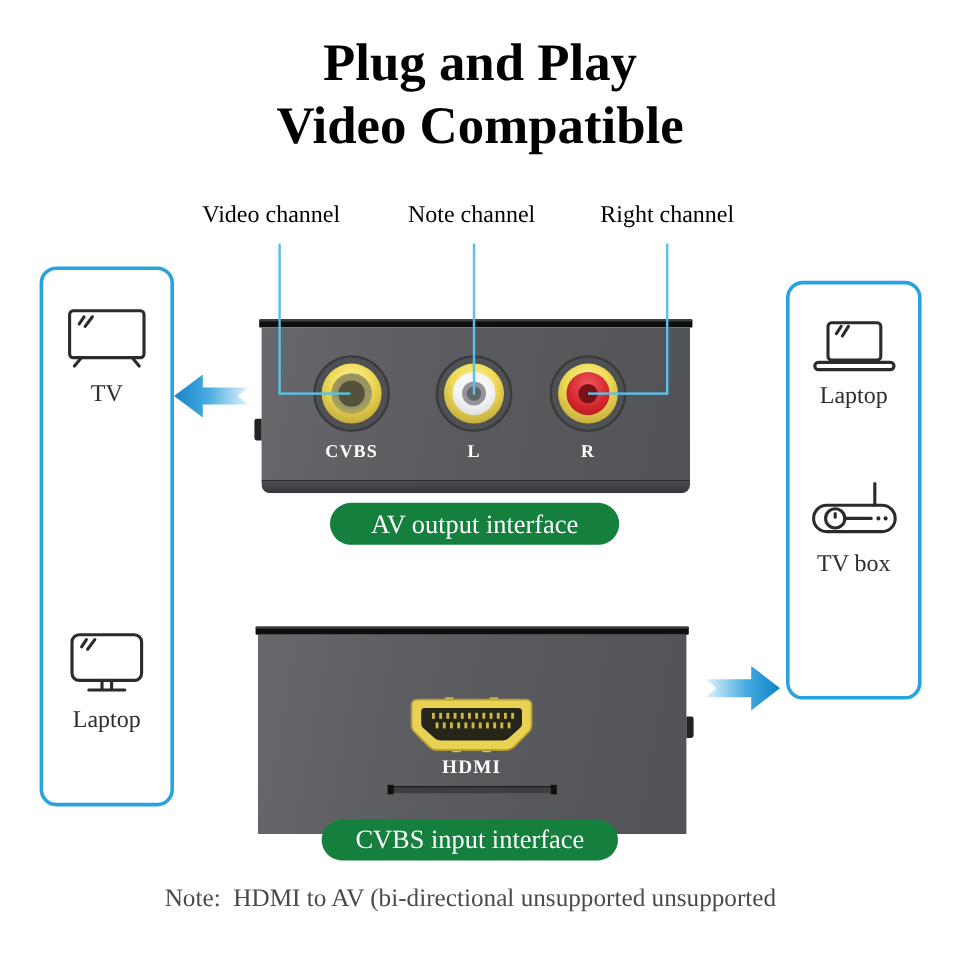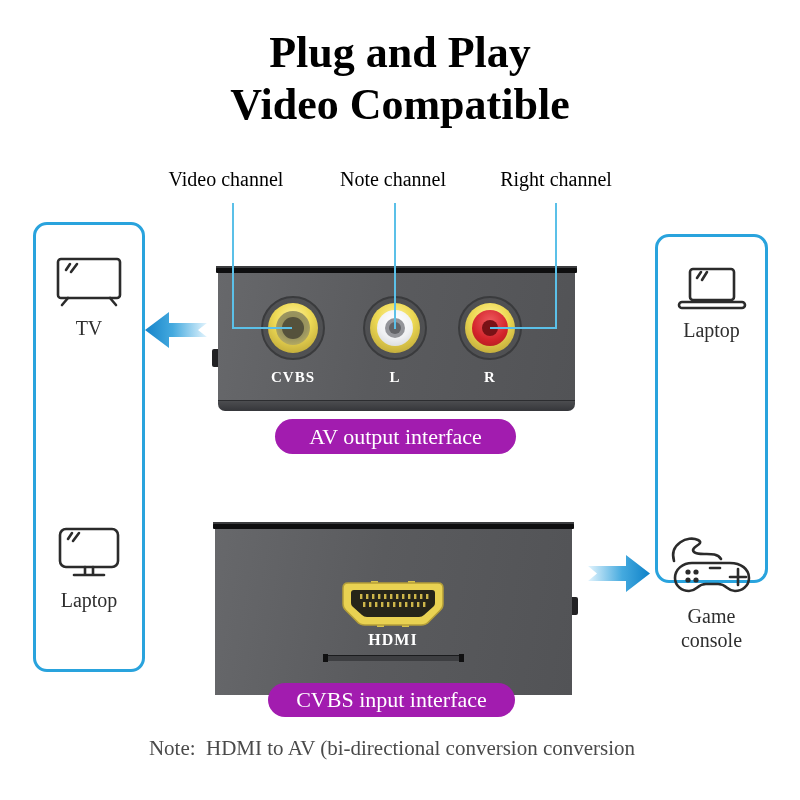--- a/index.html
+++ b/index.html
@@ -52,21 +52,21 @@
   
   .hdmi-port{position:absolute;left:126px;top:52px;}
   .hdmi-label{position:absolute;left:178px;top:102px;transform:translateX(-50%);
               color:#fff;font-size:16px;font-weight:700;letter-spacing:1px;}
   .hdmi-slot{position:absolute;left:110px;top:126px;width:137px;height:5px;background:#3d3e41;
              border-top:1px solid #1b1c1e;}
   .hdmi-slot:before,.hdmi-slot:after{content:"";position:absolute;top:-2px;width:5px;height:8px;background:#101011;}
   .hdmi-slot:before{left:-2px;} .hdmi-slot:after{right:-2px;}
 
   
-  .pill{position:absolute;background:#a21caf;color:#fff;border-radius:18px;text-align:center;
+  .pill{position:absolute;background:#15803d;color:#fff;border-radius:18px;text-align:center;
         font-size:22px;}
   .pill-av{left:275px;top:419px;width:241px;height:35px;line-height:35px;}
   .pill-hdmi{left:268px;top:683px;width:247px;height:34px;line-height:34px;}
 
   .arrow{position:absolute;}
 
   .note{position:absolute;top:736px;left:0;width:784px;text-align:center;font-size:21px;
         color:#4a4a4a;white-space:pre-wrap;}
 </style>
 </head>
@@ -116,33 +116,31 @@
   <div class="panel panel-right">
     <div class="panel-item" style="top:30px">
       <svg width="70" height="44" viewBox="0 0 70 44" fill="none" stroke="#2b2b2b" stroke-width="2.6" stroke-linecap="round" stroke-linejoin="round">
         <rect x="13" y="2" width="44" height="31" rx="3"></rect>
         <path d="M20 11 L24 5"></path>
           <path d="M25 13 L30 5"></path>
         <rect x="2" y="35" width="66" height="6" rx="3"></rect>
       </svg>
       <div class="label">Laptop</div>
     </div>
-    <div class="panel-item" style="top:296px">
-      <svg width="88" height="64" viewBox="0 0 88 64" fill="none" stroke="#2b2b2b" stroke-width="2.6" stroke-linecap="round" stroke-linejoin="round">
-        <path d="M6 28 C1 11 20 2 30 7 C38 11 21 14 26 19 C31 24 48 17 53 26"></path>
-        <path d="M24 30 L62 30 C73 30 81 36 81 45 C81 53 74 58 67 58 C59 58 59 51 50 51 L38 51 C29 51 29 58 21 58 C14 58 7 53 7 45 C7 36 15 30 24 30 Z"></path>
-        <circle cx="20" cy="39" r="2.6" fill="#2b2b2b" stroke="none"></circle>
-        <circle cx="28" cy="39" r="2.6" fill="#2b2b2b" stroke="none"></circle>
-        <circle cx="20" cy="47" r="2.6" fill="#2b2b2b" stroke="none"></circle>
-        <circle cx="28" cy="47" r="2.6" fill="#2b2b2b" stroke="none"></circle>
-        <path d="M42 35 H52"></path>
-        <path d="M62 44 H78"></path>
-          <path d="M70 36 V52"></path>
-      </svg>
-      <div class="label">Game console</div>
+    <div class="panel-item" style="top:164px">
+      <svg width="72" height="50" viewBox="0 0 72 50" fill="none" stroke="#2b2b2b" stroke-width="2.6" stroke-linecap="round" stroke-linejoin="round">
+        <path d="M53 2 V20"></path>
+        <rect x="2" y="20" width="68" height="22" rx="11"></rect>
+        <circle cx="20" cy="31" r="8"></circle>
+        <path d="M20 27 v3"></path>
+        <path d="M28 31 H50"></path>
+        <circle cx="56" cy="31" r="1.7" fill="#2b2b2b" stroke="none"></circle>
+        <circle cx="62" cy="31" r="1.7" fill="#2b2b2b" stroke="none"></circle>
+      </svg>
+      <div class="label">TV box</div>
     </div>
   </div>
 
   <div class="device" style="left:218px;top:266px;width:357px;height:180px">
     <div class="dev-top" style="width:361px"></div>
     <div class="dev-body" style="height:130px">
       <div class="side-bump" style="left:-6px;top:76px;border-radius:2px 0 0 2px"></div>
       <div class="jack" style="left:43px">
         <div class="ring-gold"></div>
         <div class="cvbs-mid"></div>
@@ -227,15 +225,15 @@
         <stop offset="0" stop-color="#e3f4fd"></stop>
           <stop offset="0.55" stop-color="#45aadf"></stop>
           <stop offset="1" stop-color="#0f82c8"></stop>
       </linearGradient>
     </defs>
     <polygon points="62,18.5 38,0 38,11 0,11 9,18.5 0,26 38,26 38,37" fill="url(#gr)"></polygon>
   </svg>
 
   <div class="pill pill-hdmi">CVBS input interface</div>
 
-  <div class="note">Note:  HDMI to AV (bi-directional conversion conversion</div>
+  <div class="note">Note:  HDMI to AV (bi-directional unsupported unsupported</div>
 
 </div>
 
 </body></html>

